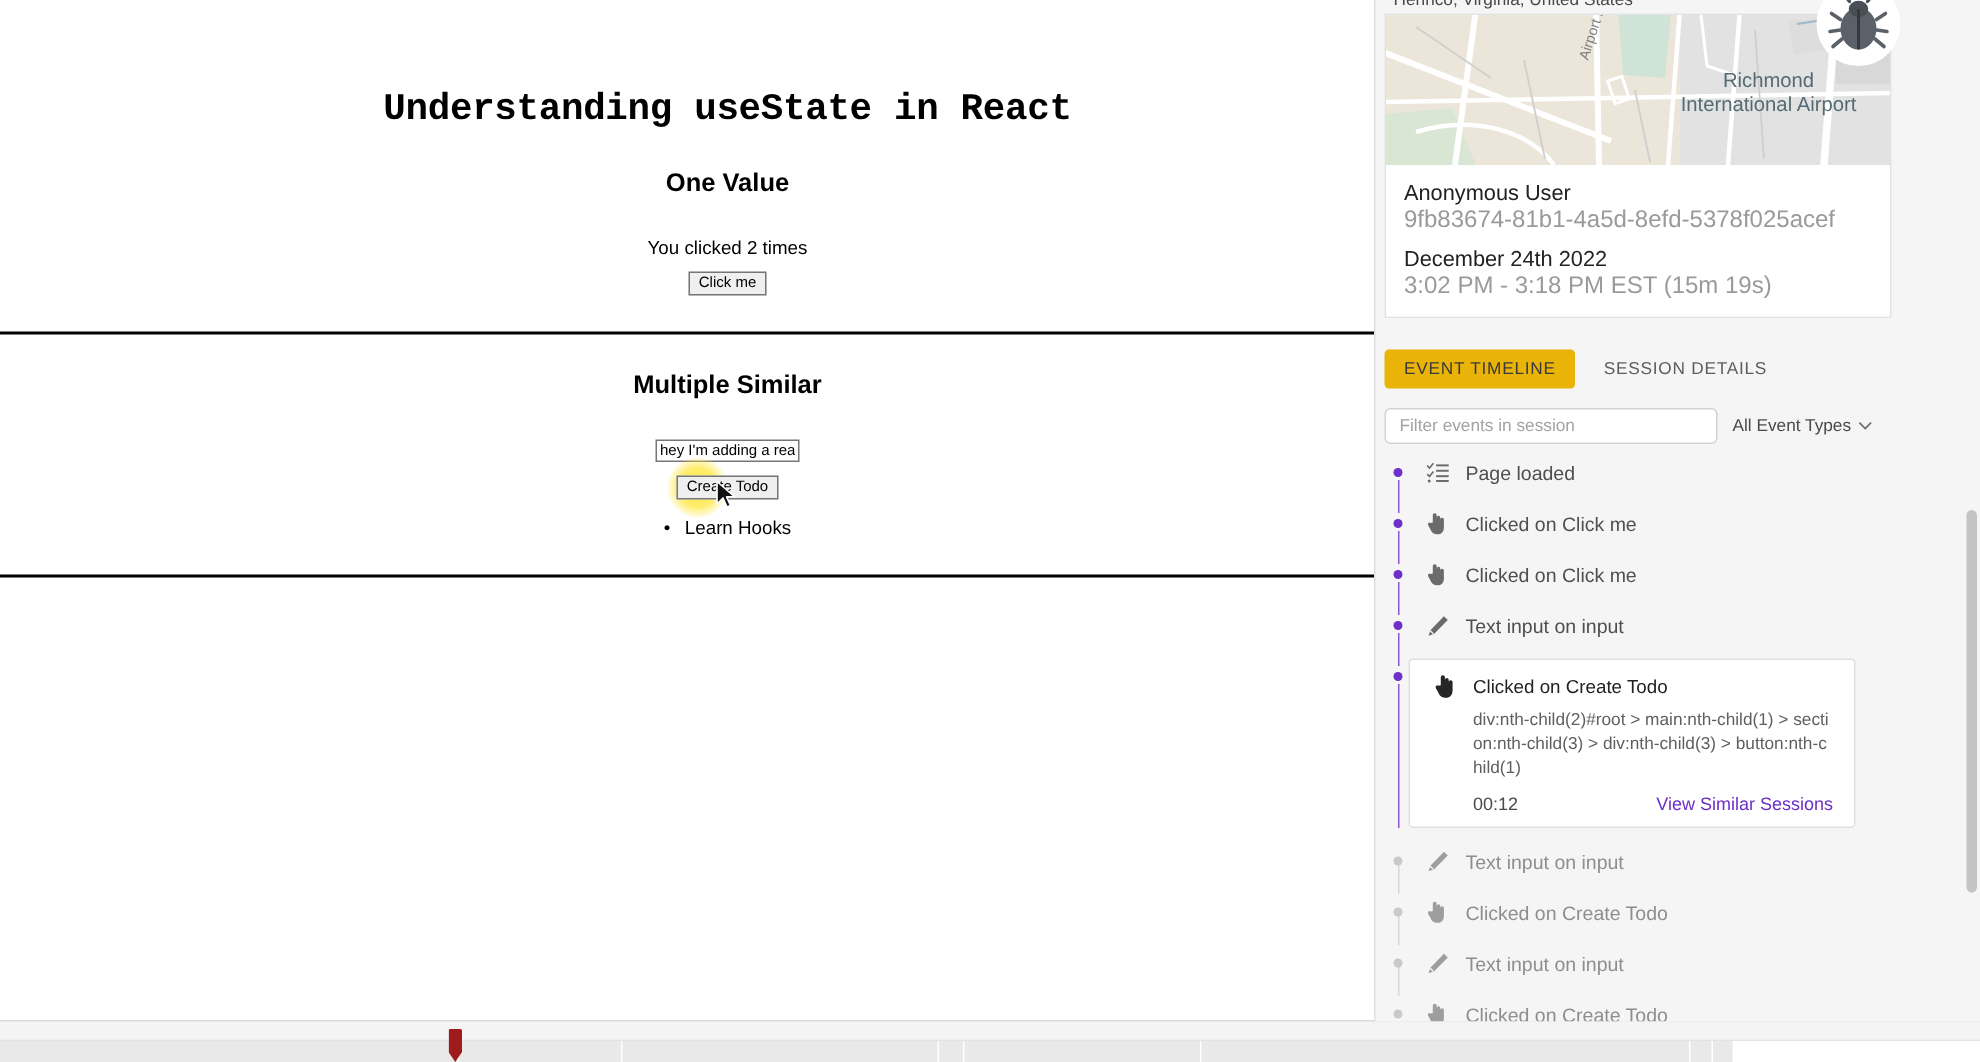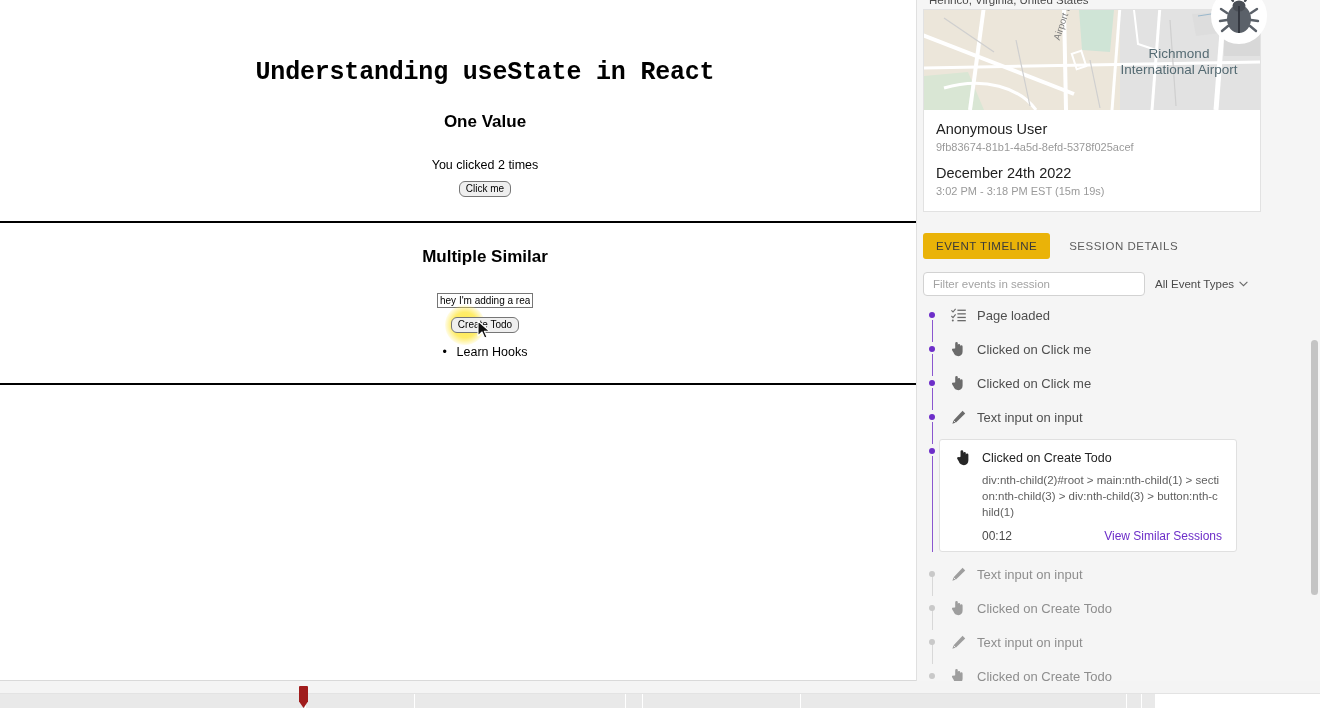--- a/index.html
+++ b/index.html
@@ -53,21 +53,21 @@
     font-size: 12.5px;
     color: #000;
     margin: 0;
   }
   .legacy-btn {
     font-family: "Liberation Sans", sans-serif;
     font-size: 10px;
     padding: 1px 6px;
     background: #efefef;
     border: 1px solid #767676;
-    border-radius: 6px;
+    border-radius: 0;
     color: #000;
     line-height: 12px;
     cursor: pointer;
   }
   .legacy-input {
     font-family: "Liberation Sans", sans-serif;
     font-size: 10px;
     padding: 1px 2px;
     width: 90px;
     border: 1px solid #767676;
@@ -190,21 +190,21 @@
     border-radius: 50%;
     background: #ffffff;
     border: 2px solid #ffffff;
     display: flex;
     align-items: center;
     justify-content: center;
     overflow: hidden;
   }
   .session-meta { padding: 10px 12px 12px 12px; background: #fff; }
   .meta-name { font-size: 14.5px; color: #222; line-height: 19px; }
-  .meta-sub { font-size: 11px; color: #9a9a9a; line-height: 16px; }
+  .meta-sub { font-size: 16px; color: #9a9a9a; line-height: 16px; }
   .meta-date { font-size: 14.5px; color: #222; line-height: 19px; margin-top: 9px; }
 
   .tabs {
     position: absolute;
     left: 6px; top: 233px;
     display: flex;
     gap: 6px;
   }
   .tab {
     font-size: 11.5px;

